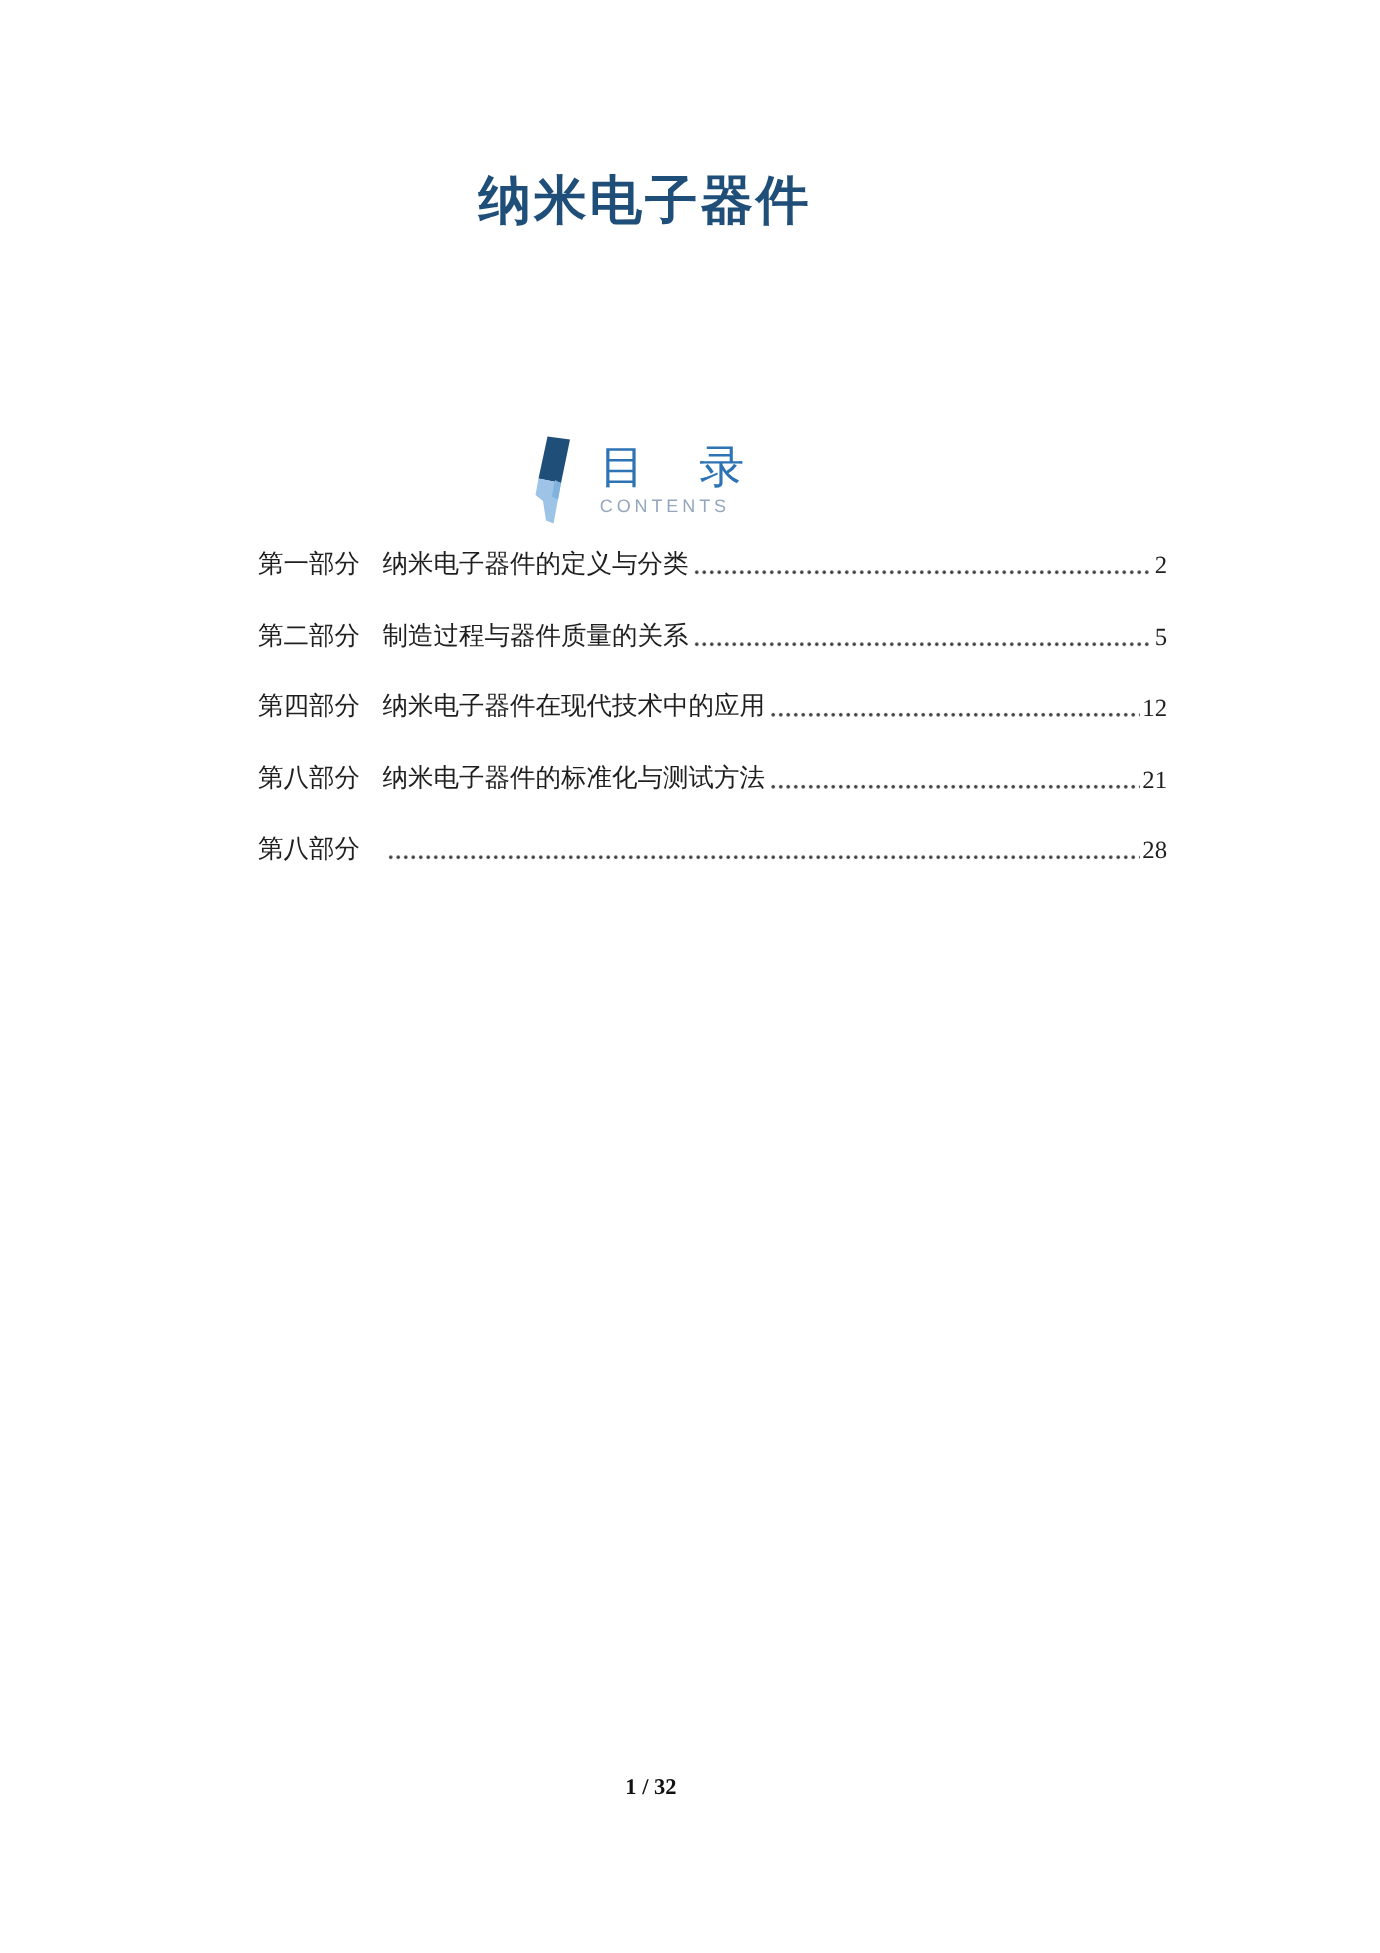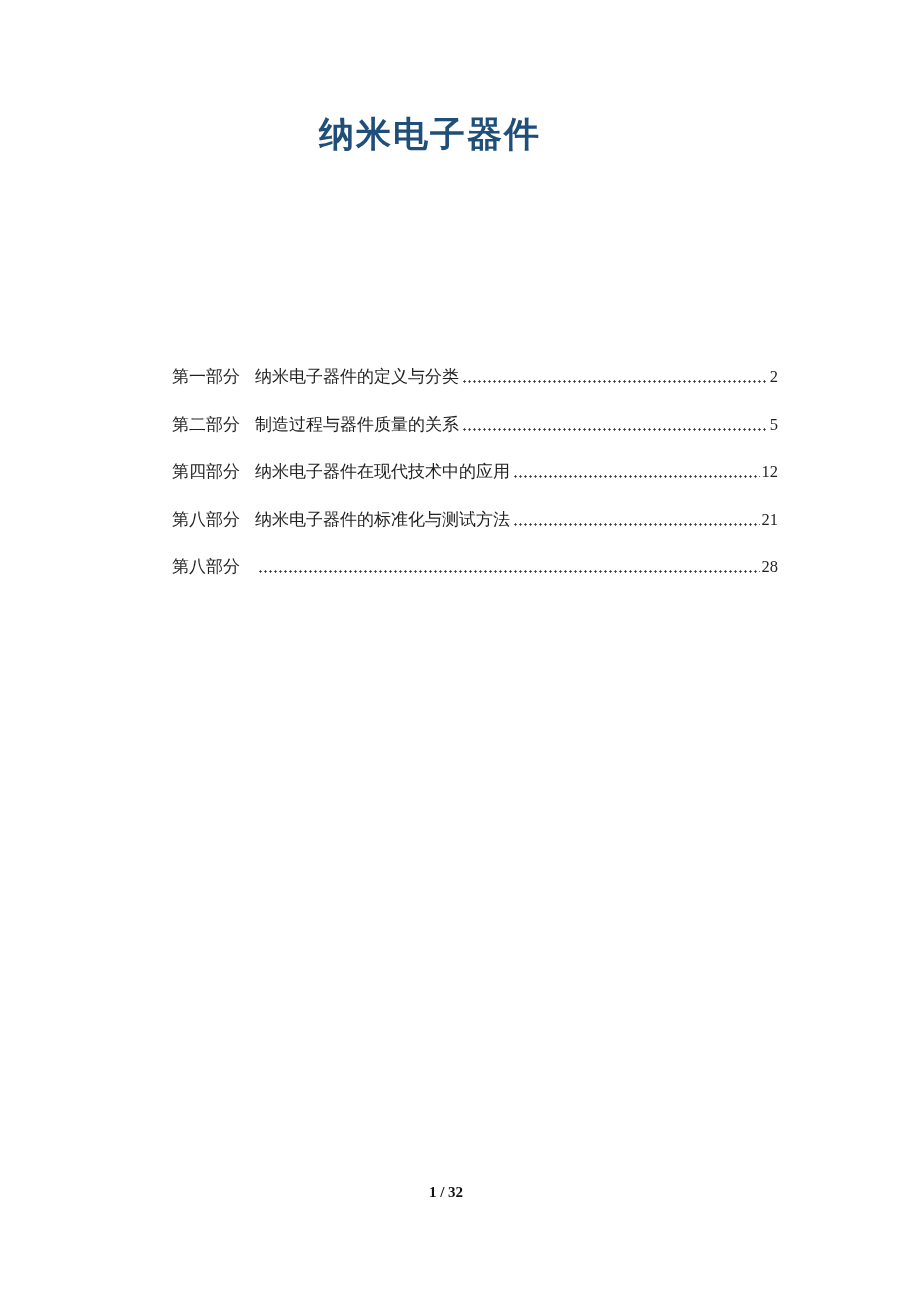--- a/index.html
+++ b/index.html
@@ -81,35 +81,48 @@
     background-position:0 50%;
   }
   .toc-page{
     flex:0 0 auto;
     font-family:"Liberation Serif","DejaVu Serif",serif;
     font-size:16.5px;white-space:nowrap;
   }
 
   
   .footer{
-    position:absolute;top:1184px;left:16px;width:100%;
+    position:absolute;top:1184px;left:4px;width:100%;
     text-align:center;
     font-family:"Liberation Serif","DejaVu Serif",serif;
     font-weight:bold;
     font-size:15px;
     color:#111;
   }
 </style>
 </head>
 <body>
 
 <div class="page">
 
   <div class="doc-title">纳米电子器件</div>
 
+  <div class="toc-header">
+    <div class="toc-header-inner">
+      <svg class="ribbon" viewBox="0 0 40 62" xmlns="http://www.w3.org/2000/svg">
+        <polygon points="9,1 24,3 18,32 3,29" fill="#1F4E79"></polygon>
+        <polygon points="3,29 18,32 13,59 8,57 6,44 1,40" fill="#9DC3E6"></polygon>
+        <polygon points="14,30 18,32 16,43 12,41" fill="#7FB2DC"></polygon>
+      </svg>
+      <div class="toc-heading-text">
+        <div class="toc-heading-cn">目 录</div>
+        <div class="toc-heading-en">CONTENTS</div>
+      </div>
+    </div>
+  </div>
 
   <div class="toc-list" id="toc-list">
     <div class="toc-row">
       <span class="toc-part">第一部分</span>
       <span class="toc-title">纳米电子器件的定义与分类</span>
       <span class="toc-leader"></span>
       <span class="toc-page">2</span>
     </div>
 
     <div class="toc-row">

